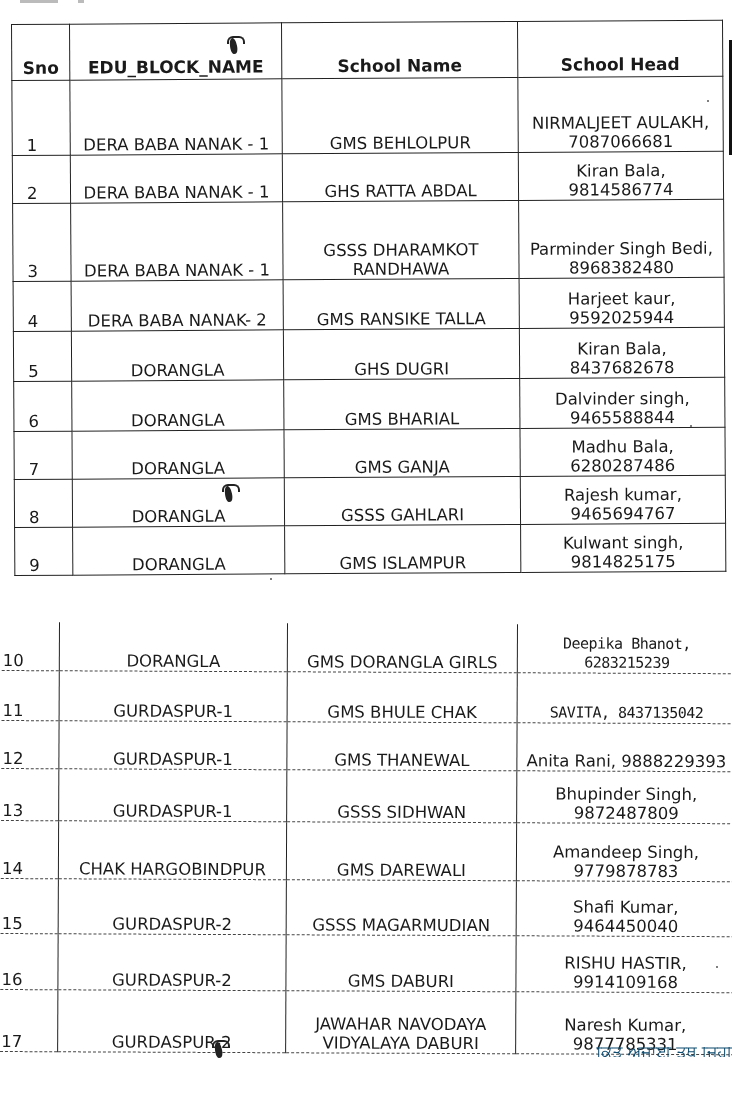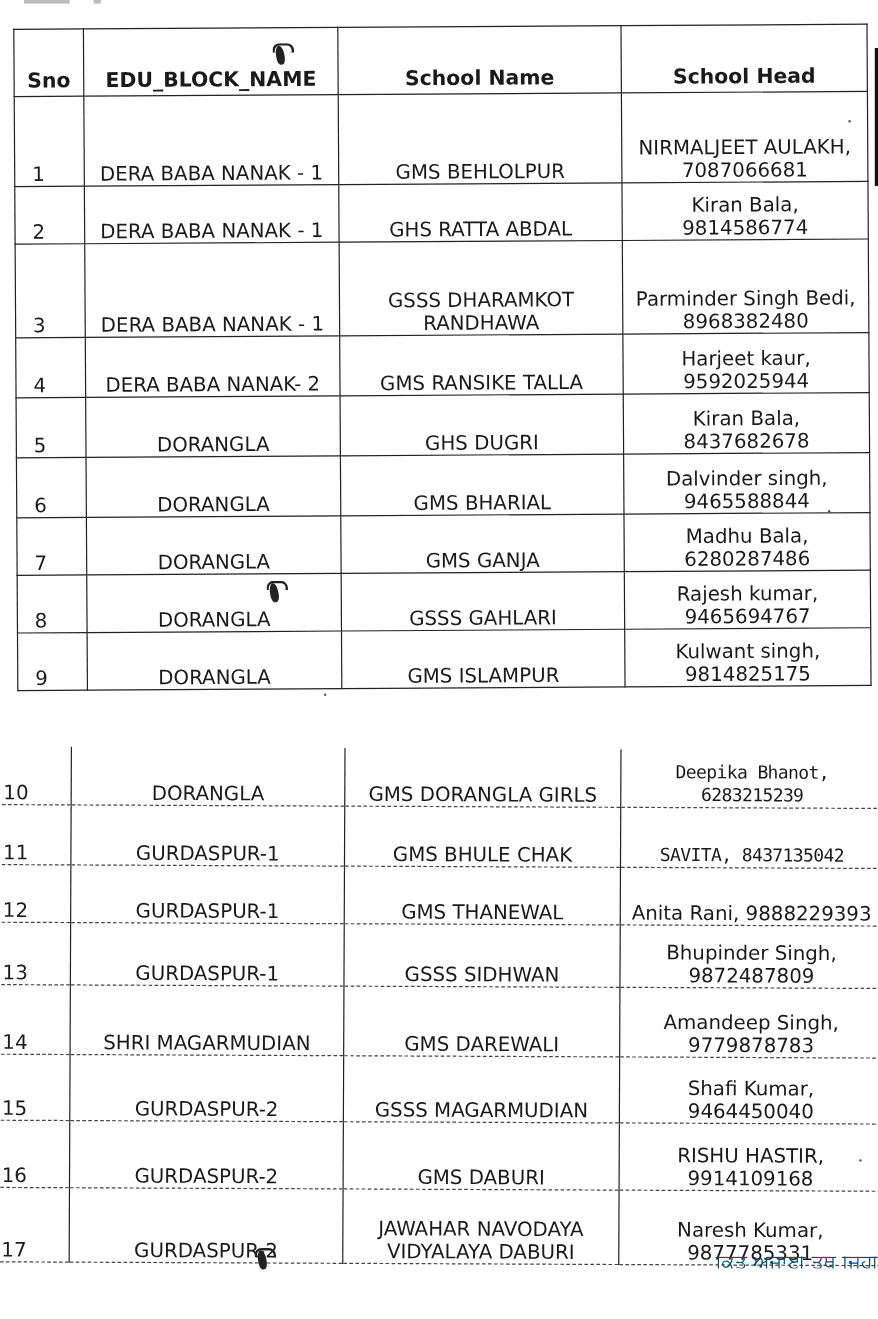--- a/index.html
+++ b/index.html
@@ -143,21 +143,21 @@
       <td>Anita Rani, 9888229393</td>
     </tr>
     <tr style="height:52px;">
       <td class="sno">13</td>
       <td>GURDASPUR-1</td>
       <td>GSSS SIDHWAN</td>
       <td>Bhupinder Singh, 9872487809</td>
     </tr>
     <tr style="height:58px;">
       <td class="sno">14</td>
-      <td>SHRI MAGARMUDIAN</td>
+      <td>CHAK HARGOBINDPUR</td>
       <td>GMS DAREWALI</td>
       <td>Amandeep Singh, 9779878783</td>
     </tr>
     <tr style="height:55px;">
       <td class="sno">15</td>
       <td>GURDASPUR-2</td>
       <td>GSSS MAGARMUDIAN</td>
       <td>Shafi Kumar, 9464450040</td>
     </tr>
     <tr style="height:56px;">

